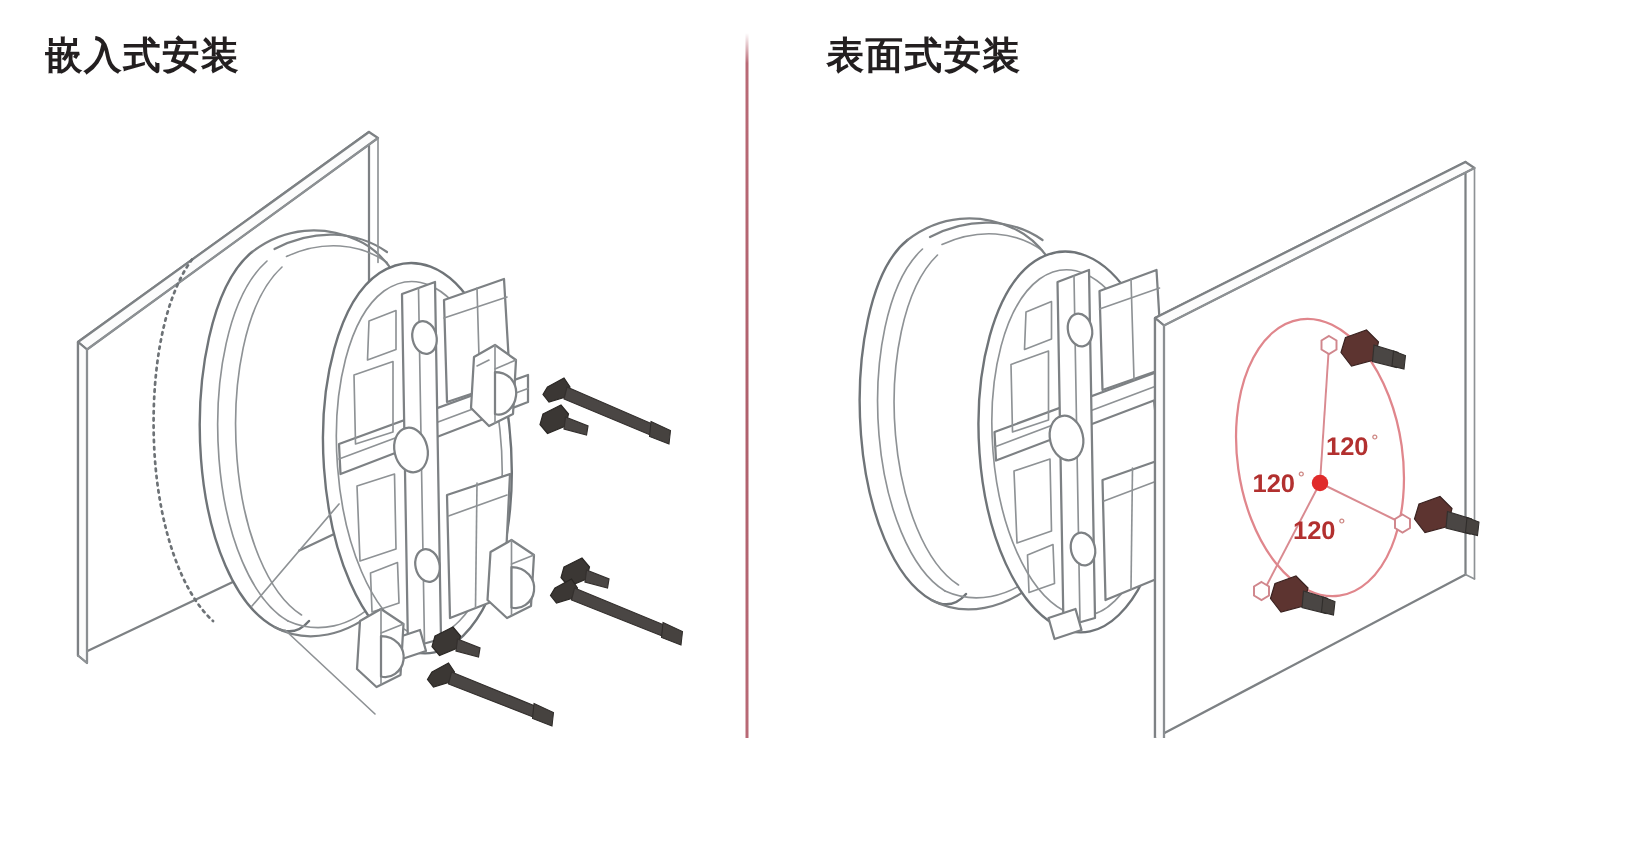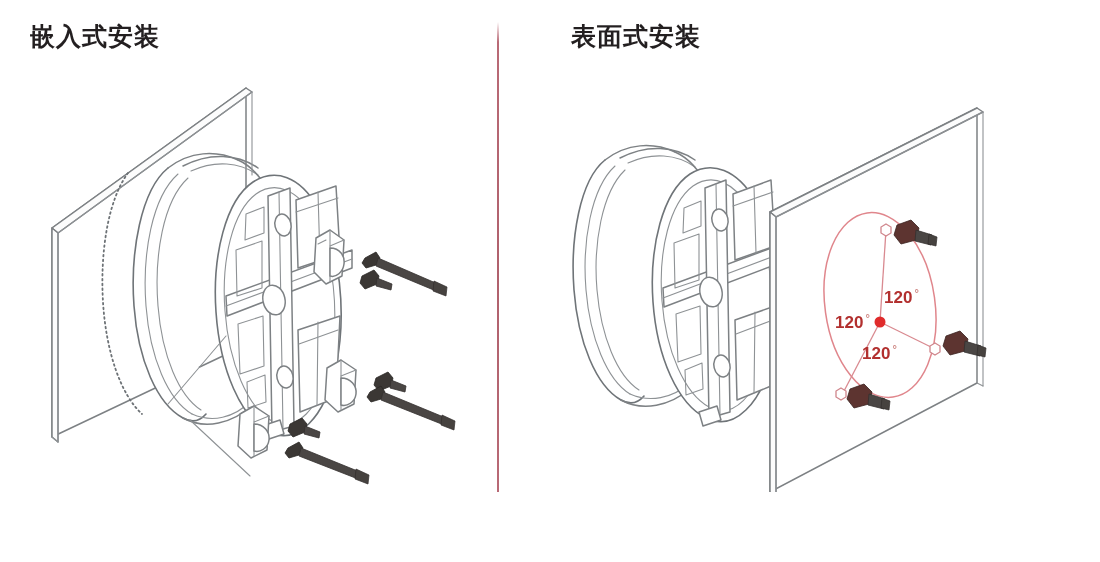--- a/index.html
+++ b/index.html
@@ -21,21 +21,21 @@
   .panel-title {
     position: absolute;
     font-size: 25px;
     font-weight: 600;
     color: #231f20;
     letter-spacing: 1px;
     white-space: nowrap;
     user-select: none;
   }
   #title-left  { left: 30px; top: 20px; }
-  #title-right { left: 551px; top: 20px; margin-left: 20px; }
+  #title-right { left: 551px; top: 20px; }
 
   #divider {
     position: absolute;
     left: 497px;
     top: 22px;
     width: 2px;
     height: 503px;
     background: linear-gradient(to bottom,
                 rgba(199,138,148,0) 0%,
                 #b96a76 4%,

